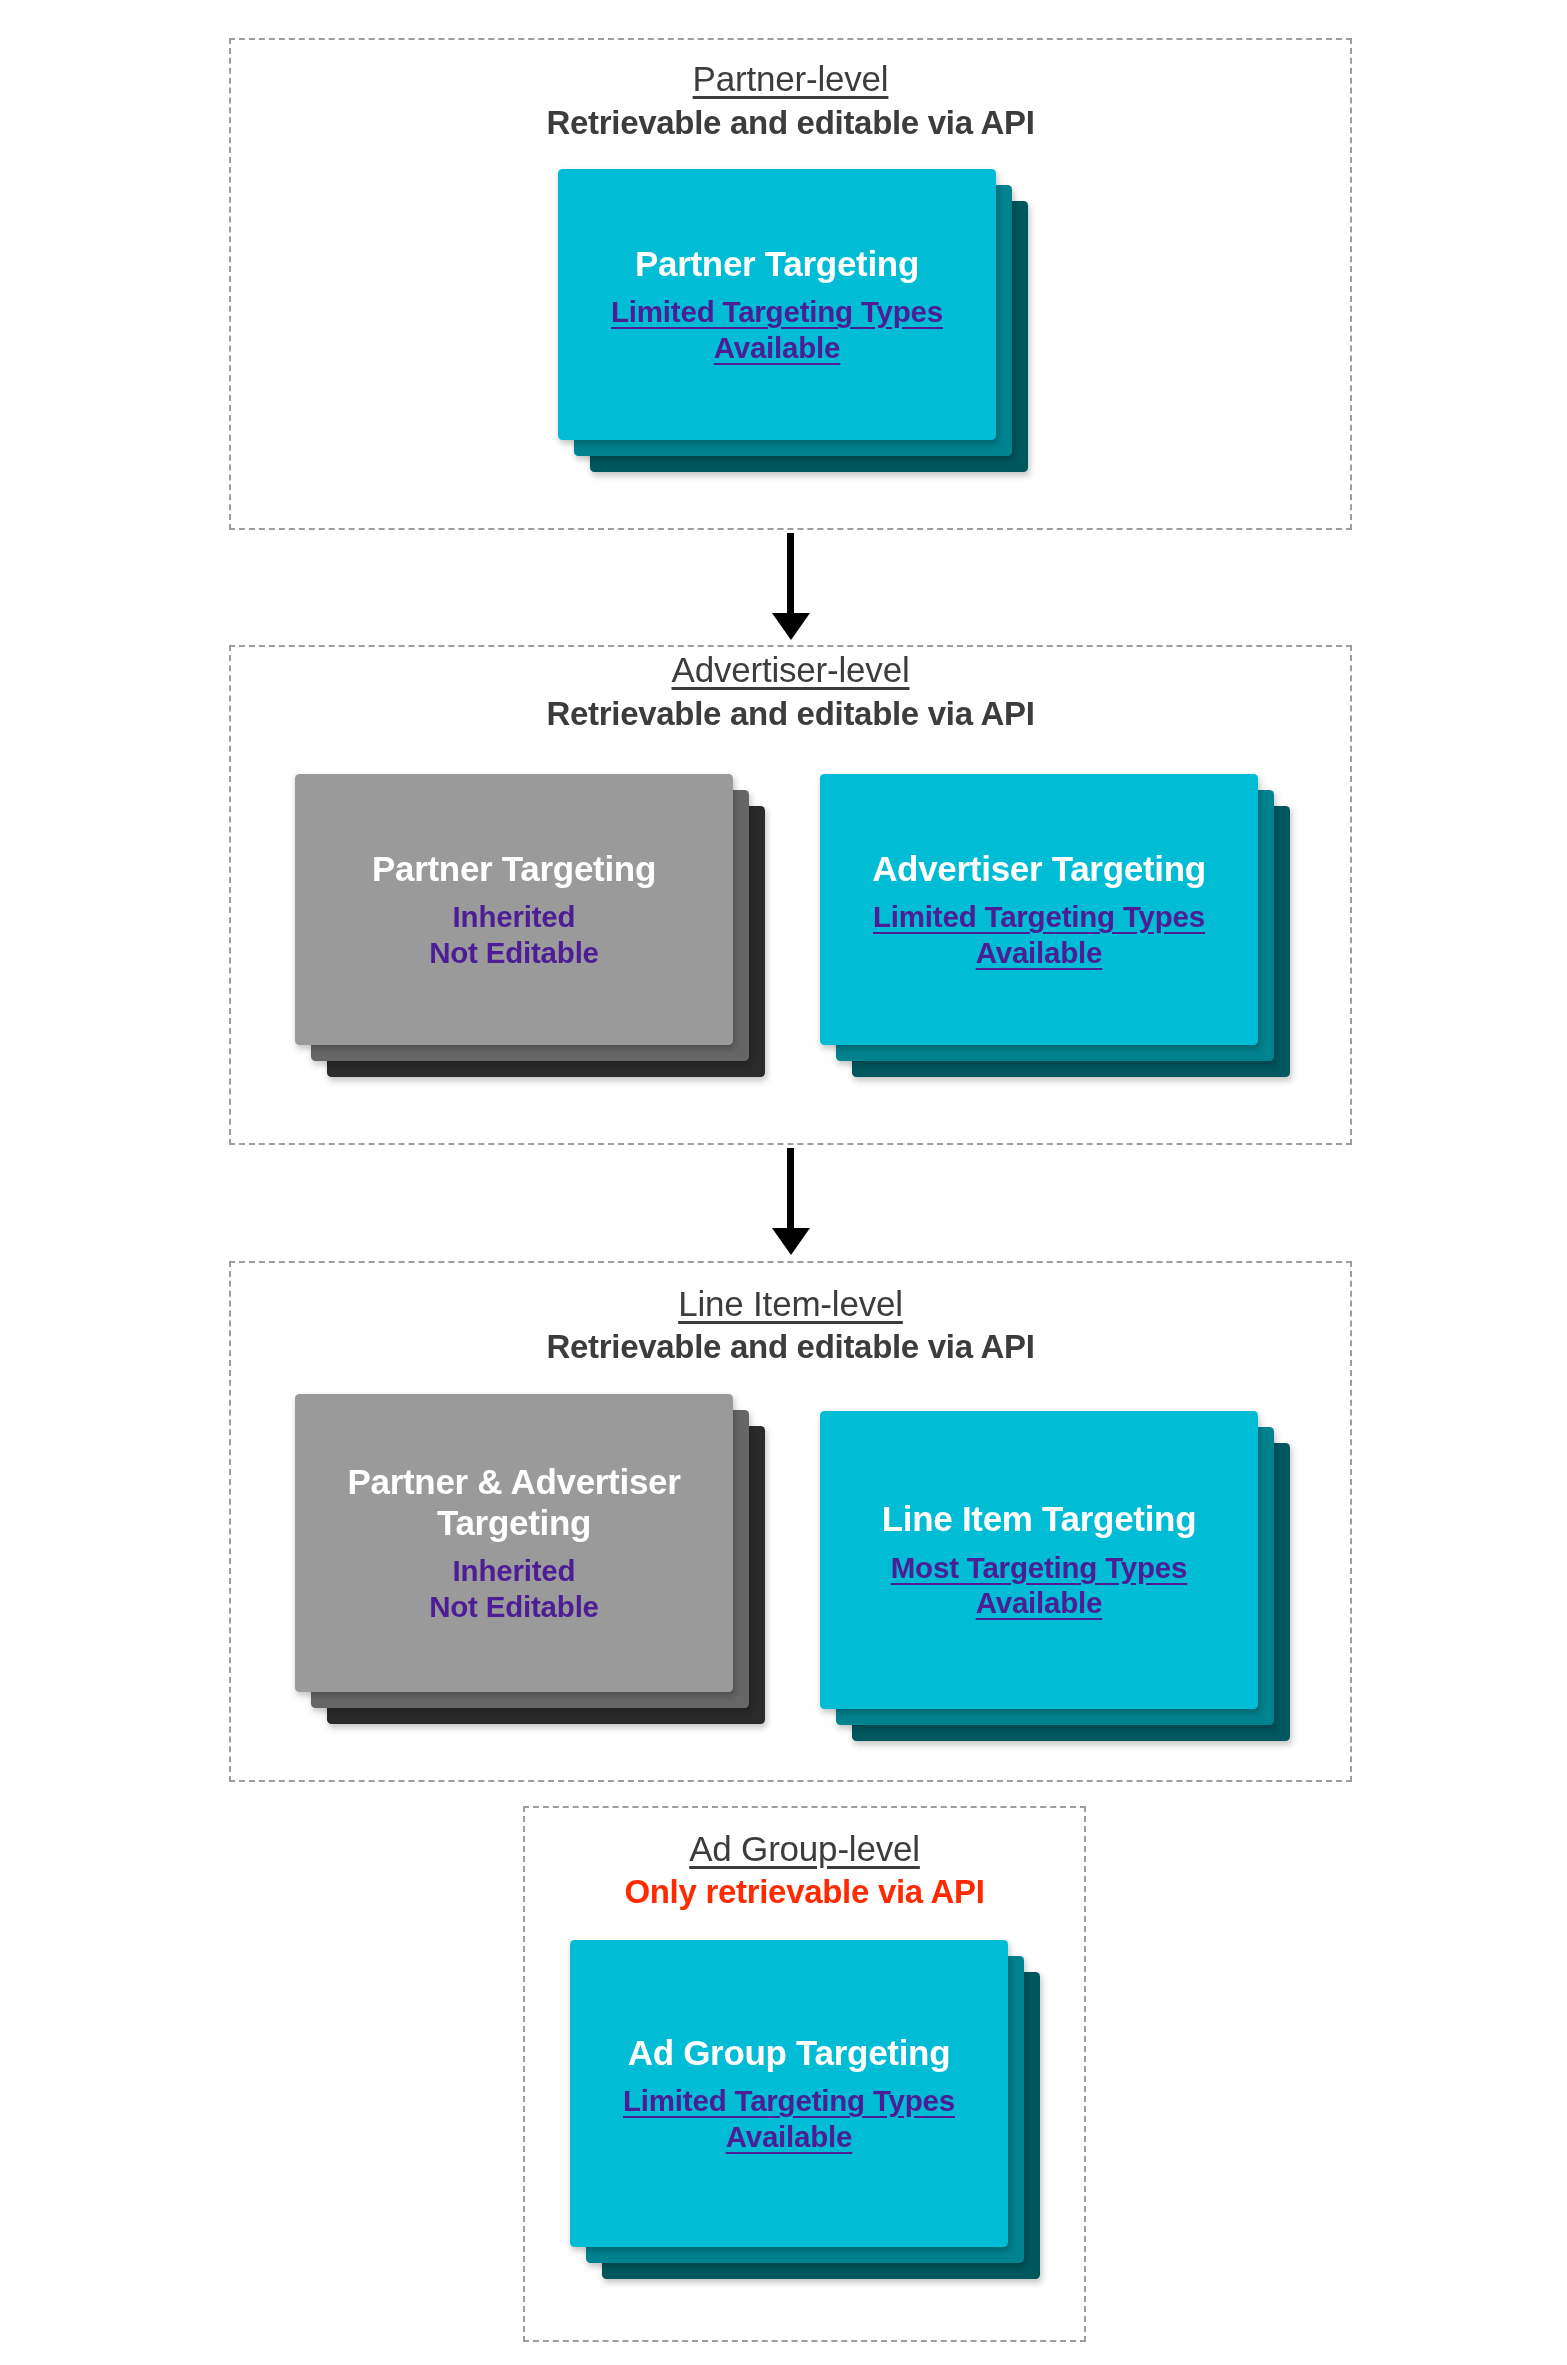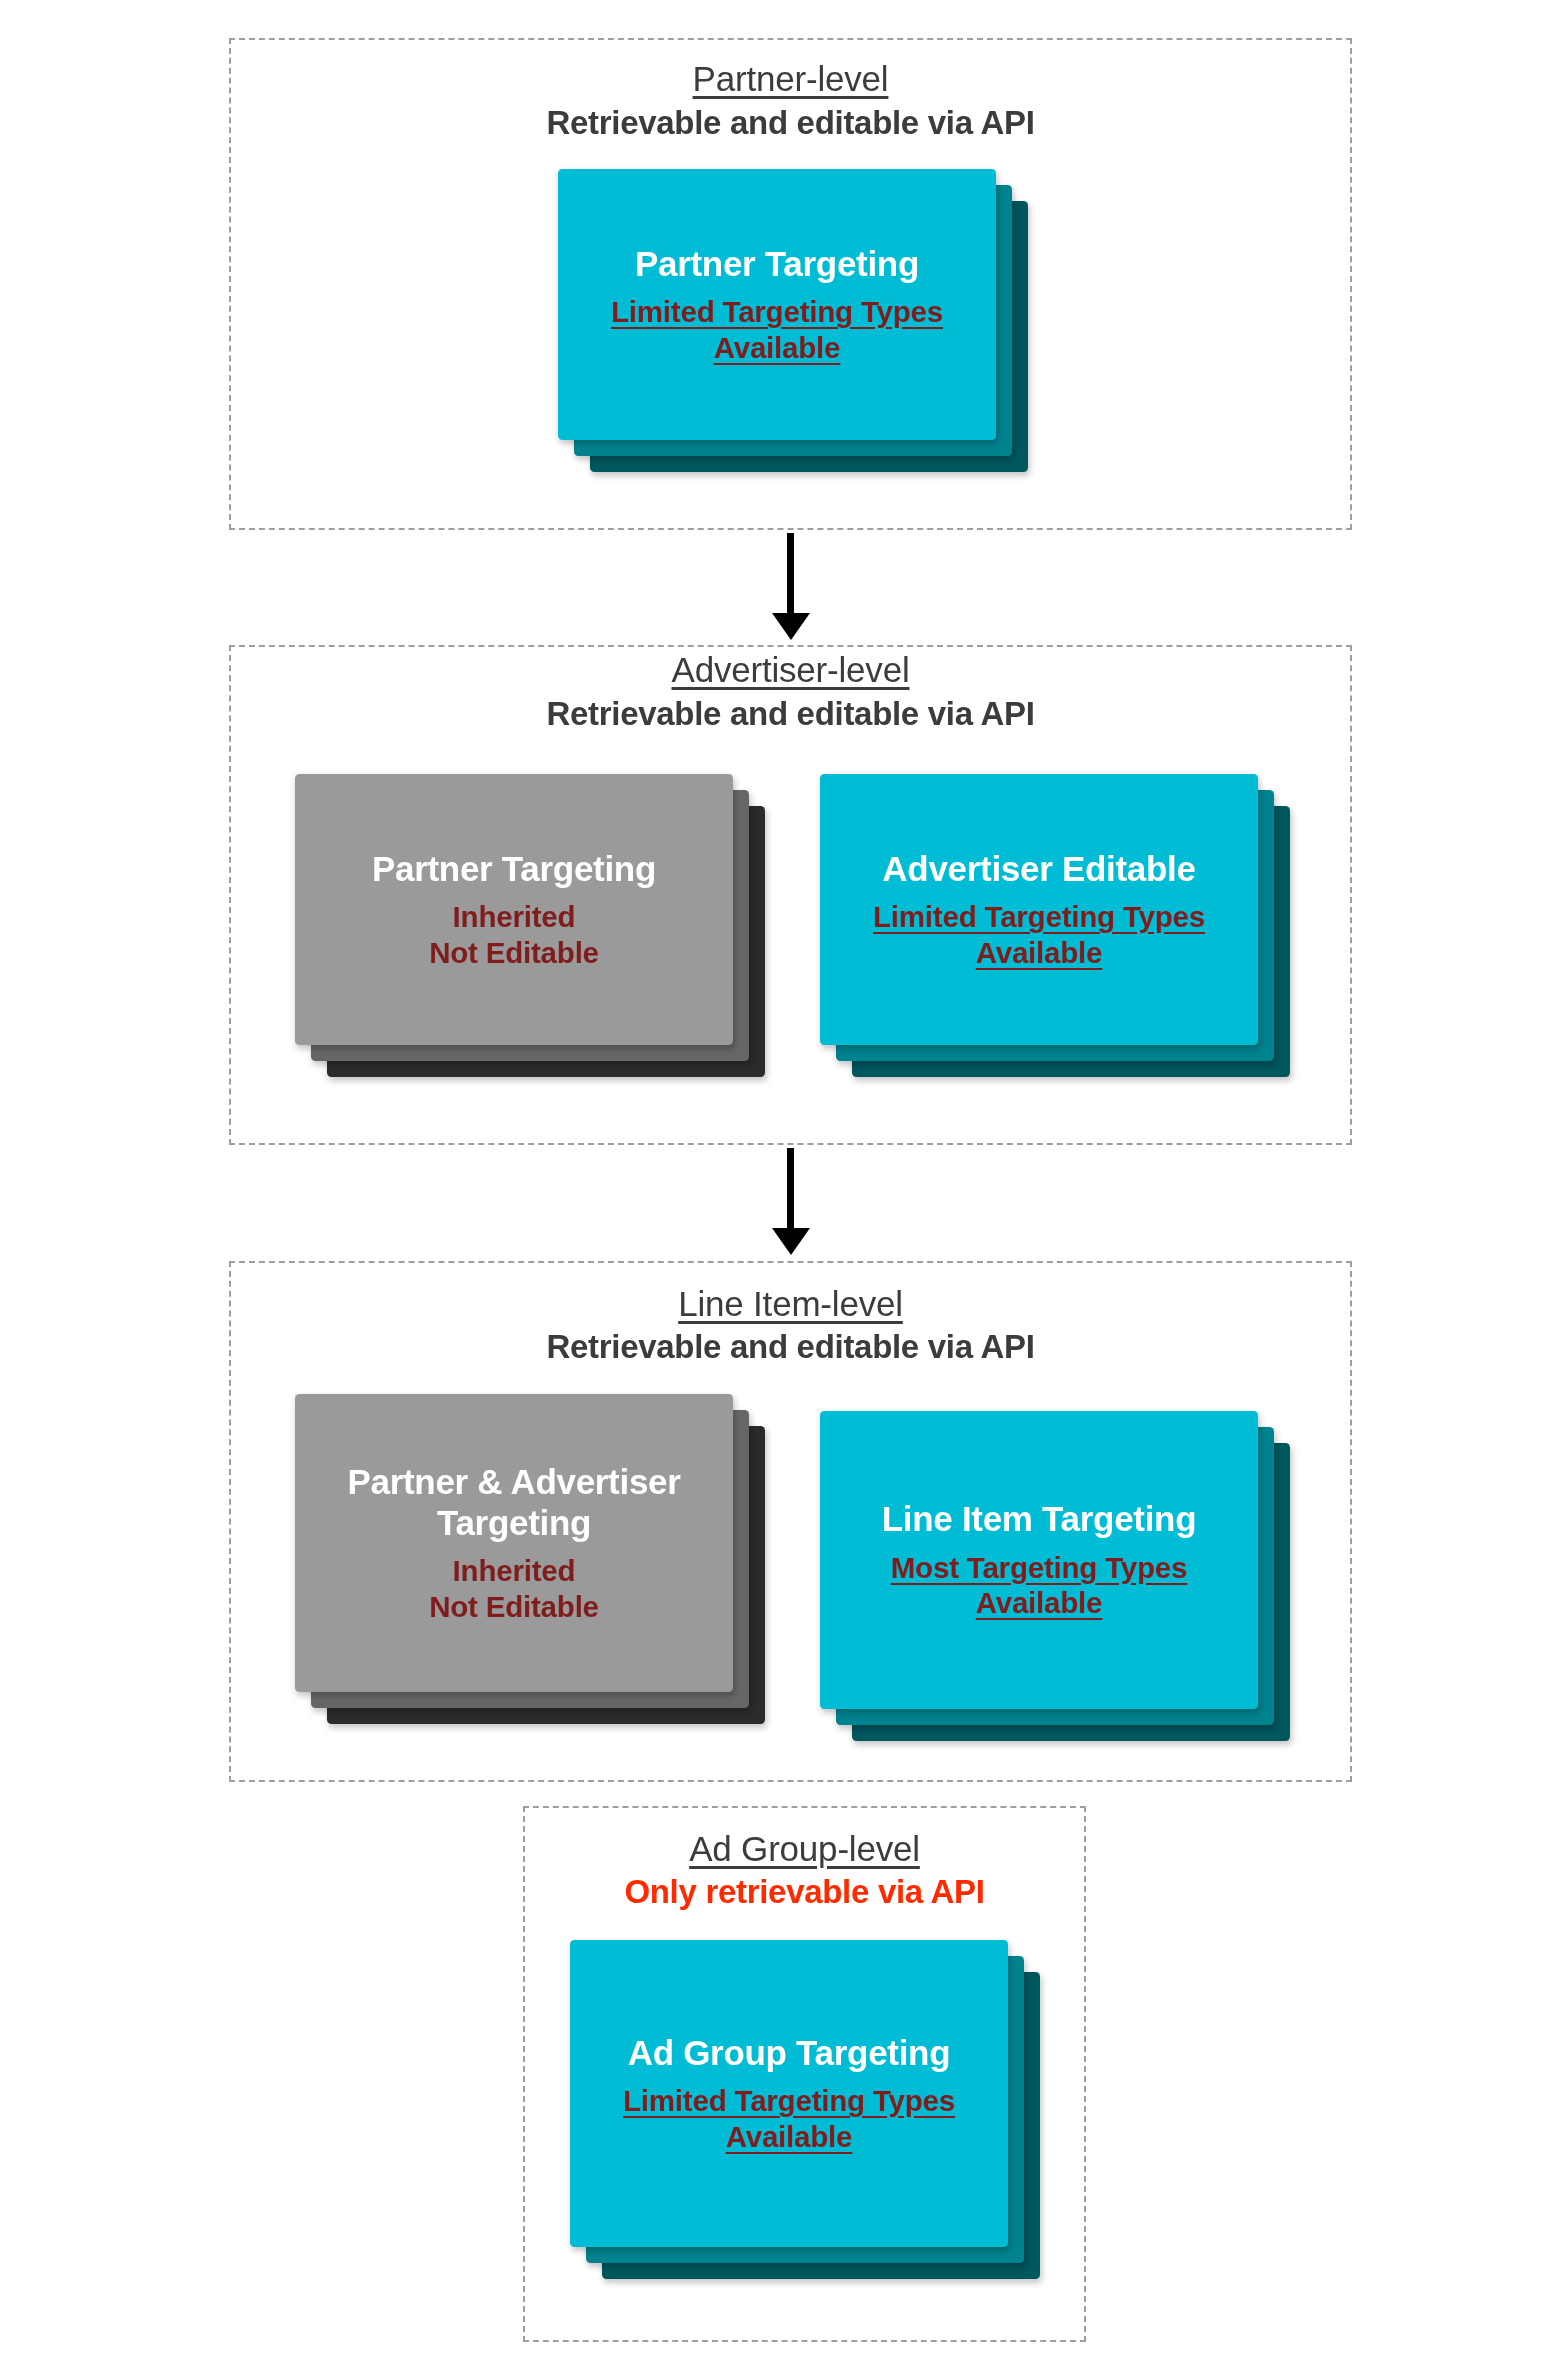--- a/index.html
+++ b/index.html
@@ -91,21 +91,21 @@
   .card-title {
     font-size: 35px;
     font-weight: 700;
     color: #ffffff;
     line-height: 1.16;
     letter-spacing: -0.3px;
   }
   .card-note {
     font-size: 29.5px;
     font-weight: 700;
-    color: #7f1d1d;
+    color: #4c1d95;
     line-height: 1.2;
     margin-top: 10px;
     letter-spacing: -0.2px;
   }
   .card-note.linked {
     text-decoration: underline;
     text-underline-offset: 4.5px;
   }
 
   
@@ -174,21 +174,21 @@
 Not Editable</div>
         </div>
       </div>
     </div>
 
     <div class="stack" style="left:589px; top:127px; width:470px; height:304px;">
       <div class="layer back" style="width:438px; height:271px; background:#00575E;"></div>
       <div class="layer mid" style="width:438px; height:271px; background:#00838F;"></div>
       <div class="layer front" style="width:438px; height:271px; background:#00BCD4;">
         <div class="card-body">
-          <div class="card-title">Advertiser Editable</div>
+          <div class="card-title">Advertiser Targeting</div>
           <div class="card-note linked">Limited Targeting Types Available</div>
         </div>
       </div>
     </div>
   </div>
 
   <div class="arrow" style="left:787px; top:1148px; height:107px;">
     <div class="shaft" style="height:85px;"></div>
     <div class="head" style="top:80px;"></div>
   </div>

